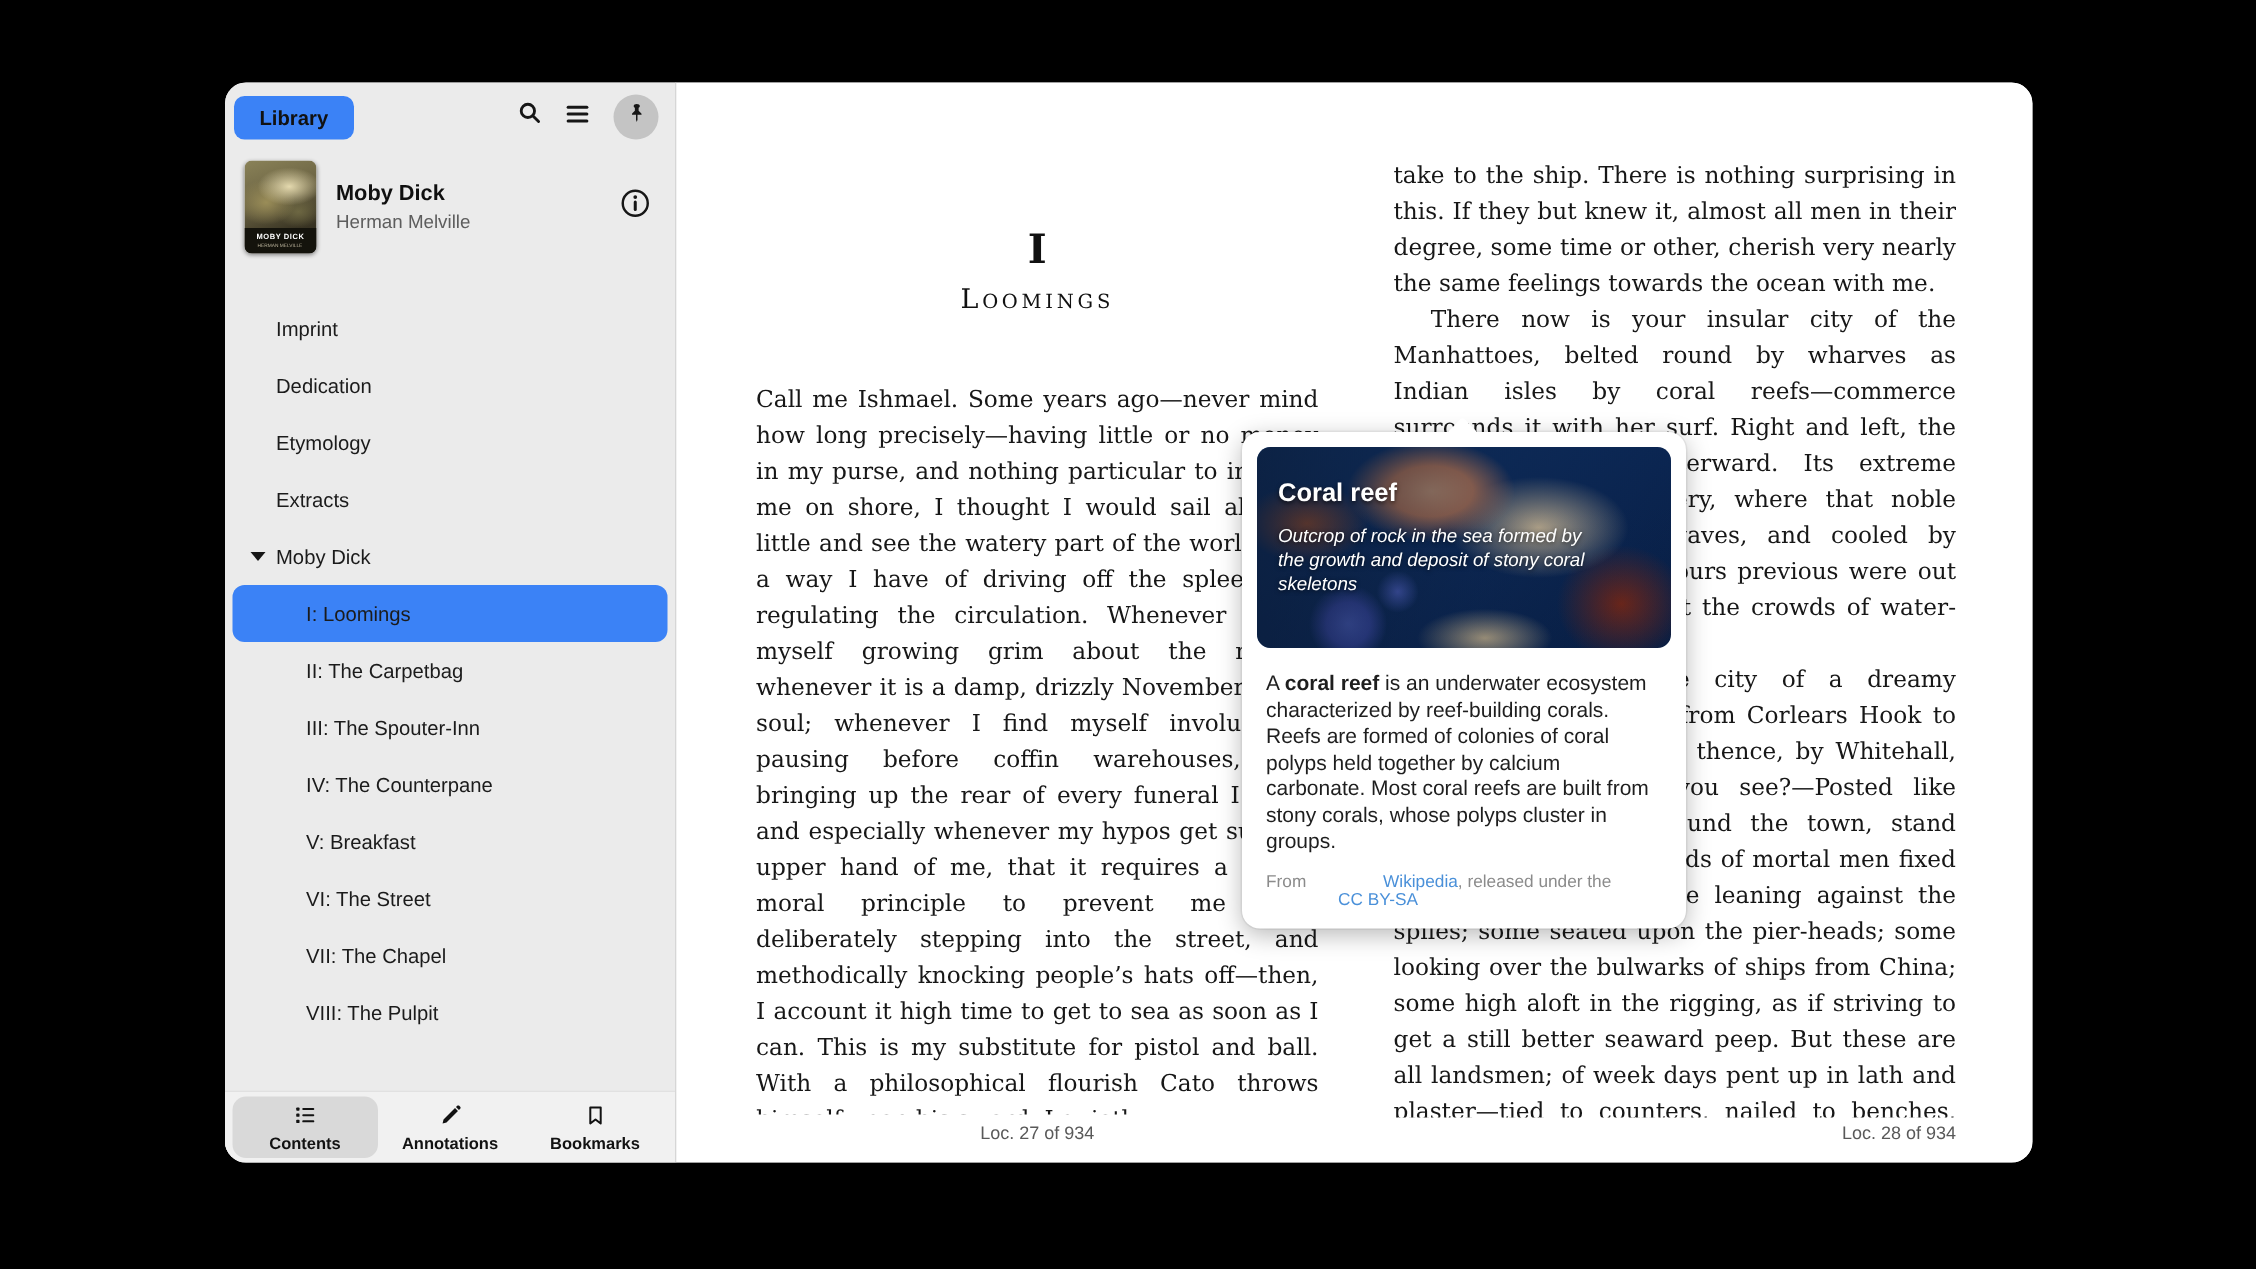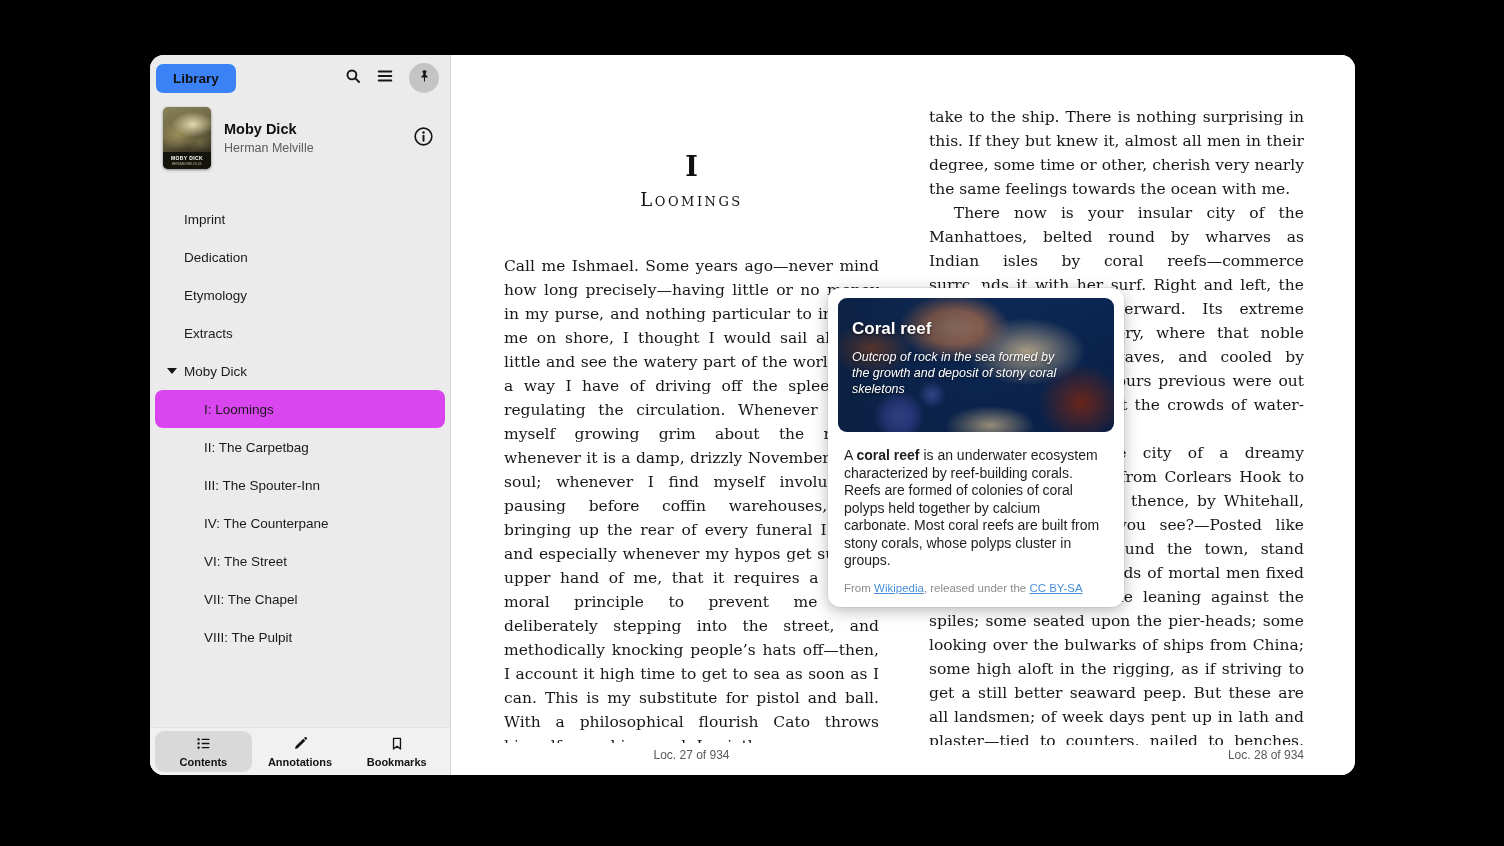--- a/index.html
+++ b/index.html
@@ -31,21 +31,21 @@
   .cover-title{font-size:5px;font-weight:700;color:#fff;letter-spacing:.4px;line-height:5px;}
   .cover-sub{font-size:4px;color:#b9b29a;line-height:4px;transform:scale(.8);}
   .book-meta{display:flex;flex-direction:column;min-width:0;}
   .book-title{font-weight:700;font-size:14.5px;color:#101010;}
   .book-author{font-size:12.5px;color:#5d5d5d;margin-top:4px;}
   .info-btn{margin-left:auto;color:#161616;}
   .toc{flex:1;overflow:hidden;margin-top:21px;padding:0 5px;}
   .toc-row{height:38px;display:flex;align-items:center;border-radius:8px;font-size:13.5px;
            color:#1b1b1b;padding-left:29px;position:relative;cursor:pointer;}
   .toc-row.sub{padding-left:49px;}
-  .toc-row.selected{background:#d946ef;}
+  .toc-row.selected{background:#3b82f6;}
   .expander{position:absolute;left:12px;top:16px;width:0;height:0;
             border-left:5.5px solid transparent;border-right:5.5px solid transparent;
             border-top:6.5px solid #161616;}
   .tab-bar{height:47px;background:#f1f1f1;border-top:1px solid #e1e1e1;display:flex;
            align-items:center;justify-content:space-between;padding:0 5px;}
   .tab{width:103px;height:41px;display:flex;flex-direction:column;align-items:center;
        justify-content:center;gap:2px;border-radius:9px;font-size:11px;font-weight:700;
        color:#121212;cursor:pointer;}
   .tab.selected{background:#d9d9d9;}
   
@@ -80,21 +80,21 @@
       linear-gradient(135deg,#14407e 0%,#0d2e62 55%,#081f47 100%);}
   .img-shade{position:absolute;inset:0;
     background:linear-gradient(100deg,rgba(7,14,30,.60) 0%,rgba(7,14,30,.28) 55%,rgba(7,14,30,.12) 100%);}
   .pop-img-title{position:relative;font-size:17px;font-weight:700;margin:21px 14px 10px 14px;
                  text-shadow:0 1px 3px rgba(0,0,0,.65);}
   .pop-img-sub{position:relative;font-size:12.5px;line-height:16px;margin:0 42px 0 14px;
                text-shadow:0 1px 3px rgba(0,0,0,.65);font-style:italic;}
   .pop-body{padding:5px 16px 10px 16px;font-size:14px;line-height:17.5px;color:#1e1e1e;}
   .pop-body b{font-weight:700;}
   .pop-footer{padding:2px 16px 13px 16px;font-size:11.5px;color:#8b8b8b;}
-  .pop-footer a{color:#4a90d9;text-decoration:underline;cursor:pointer;}
+  .pop-footer a{color:#4a90d9;cursor:pointer;margin-left:48px;}
 </style>
 </head>
 <body>
 
 <div class="stage">
   <div class="window">
 
     <div class="sidebar">
 
       <div class="sb-header">
@@ -169,20 +169,23 @@
             <span>I: Loomings</span>
           </div>
         <div class="toc-row sub">
             <span>II: The Carpetbag</span>
           </div>
         <div class="toc-row sub">
             <span>III: The Spouter-Inn</span>
           </div>
         <div class="toc-row sub">
             <span>IV: The Counterpane</span>
+          </div>
+        <div class="toc-row sub">
+            <span>V: Breakfast</span>
           </div>
         <div class="toc-row sub">
             <span>VI: The Street</span>
           </div>
         <div class="toc-row sub">
             <span>VII: The Chapel</span>
           </div>
         <div class="toc-row sub">
             <span>VIII: The Pulpit</span>
           </div>

